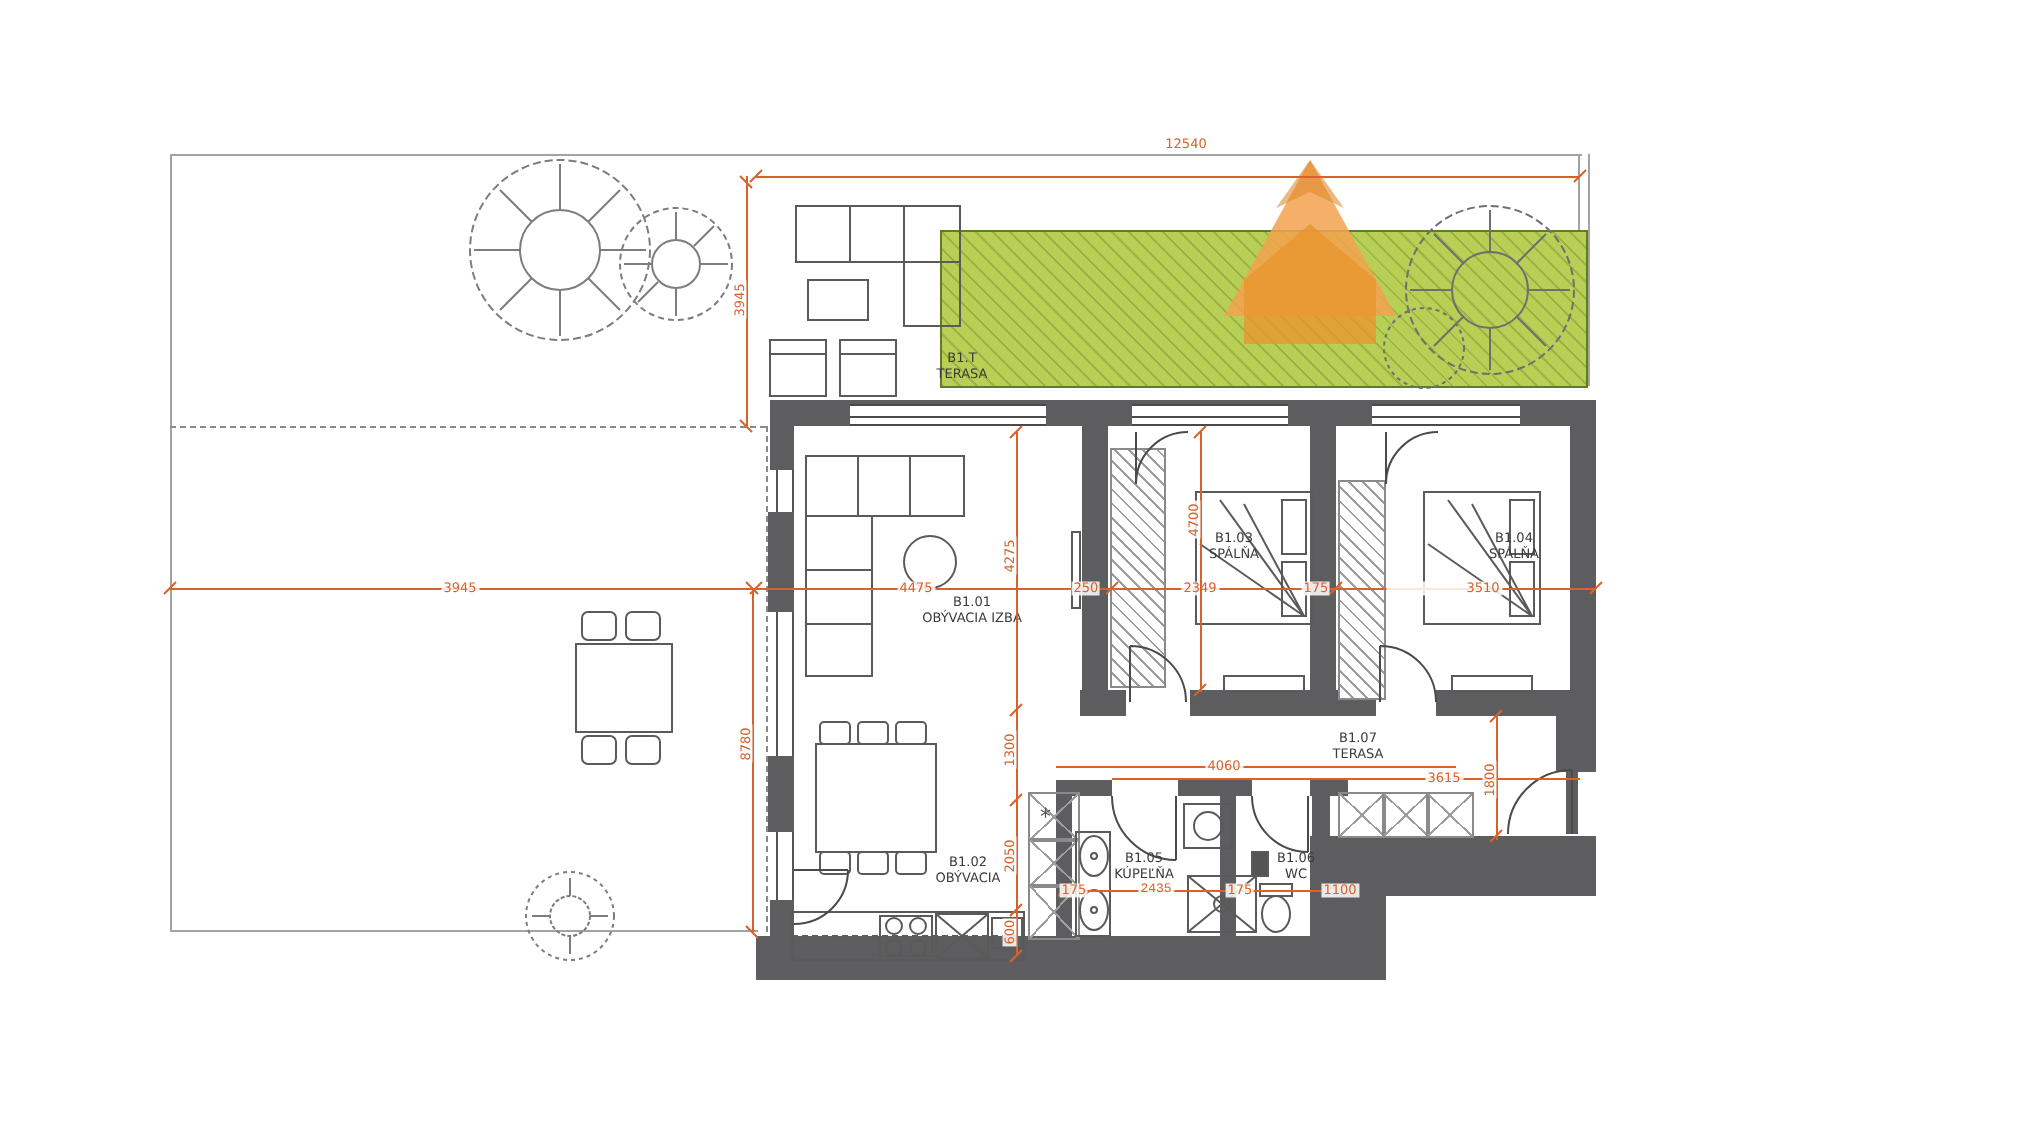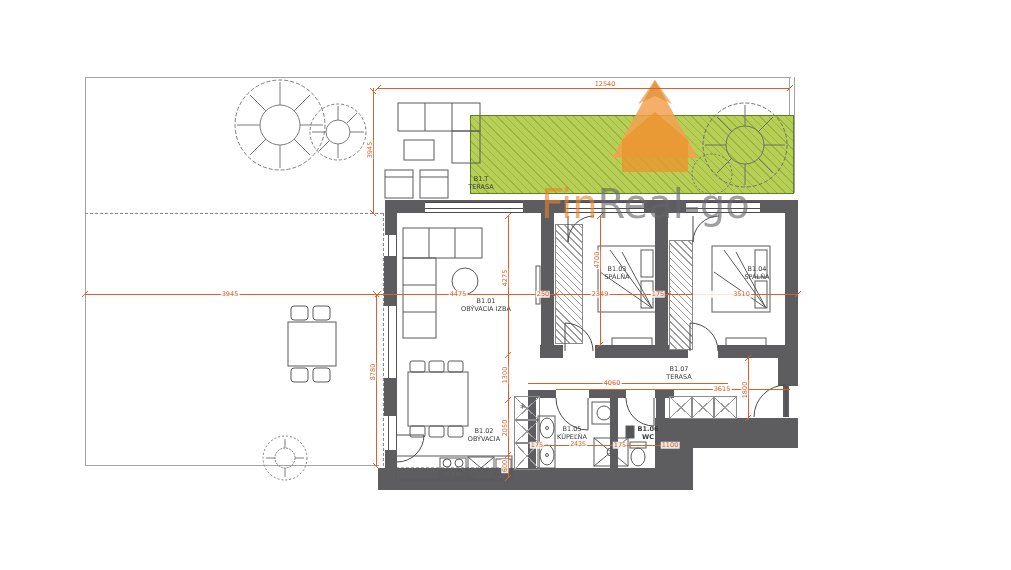--- a/index.html
+++ b/index.html
@@ -248,31 +248,31 @@
     <div>SPÁLŇA</div>
   </div>
   <div class="roomlabel" style="left:736px;top:274px;margin-left:21px;">
     <div>B1.04</div>
     <div>SPÁLŇA</div>
   </div>
   <div class="roomlabel" style="left:572px;top:434px;">
     <div>B1.05</div>
     <div>KÚPEĽŇA</div>
   </div>
-  <div class="roomlabel" style="left:648px;top:434px;font-weight:bold;">
+  <div class="roomlabel" style="left:648px;top:434px;">
     <div>B1.06</div>
     <div>WC</div>
   </div>
   <div class="roomlabel" style="left:679px;top:374px;">
     <div>B1.07</div>
     <div>TERASA</div>
   </div>
 
   <div class="dline" style="left:378px;top:88px;width:412px;height:1px;"></div>
-  <span class="dim" style="left:593px;top:84px;margin-left:12px;">12540</span>
+  <span class="dim" style="left:593px;top:72px;">12540</span>
 
   <div class="dline" style="left:373px;top:88px;width:1px;height:125px;"></div>
   <span class="dim v" style="left:370px;top:150px;">3945</span>
 
   <div class="dline" style="left:85px;top:294px;width:713px;height:1px;"></div>
   <span class="dim" style="left:230px;top:294px;">3945</span>
   <span class="dim" style="left:458px;top:294px;">4475</span>
   <span class="dim" style="left:543px;top:294px;">250</span>
   <span class="dim" style="left:600px;top:294px;">2349</span>
   <span class="dim" style="left:658px;top:294px;">175</span>
@@ -296,17 +296,14 @@
   <span class="dim" style="left:722px;top:389px;">3615</span>
   <div class="dline" style="left:748px;top:358px;width:1px;height:62px;"></div>
   <span class="dim v" style="left:745px;top:390px;">1800</span>
 
   <div class="dline" style="left:532px;top:445px;width:136px;height:1px;"></div>
   <span class="dim" style="left:537px;top:445px;">175</span>
   <span class="dim" style="left:578px;top:445px;font-family:Liberation Mono, monospace;">2435</span>
   <span class="dim" style="left:620px;top:445px;">175</span>
   <span class="dim" style="left:670px;top:445px;">1100</span>
 
-  <div id="wm">
-    <span class="fin">Fin</span><span class="rest">Real</span><span class="sep"></span><span class="rest">go</span>
-  </div>
 
 </div>
 
 </body></html>

